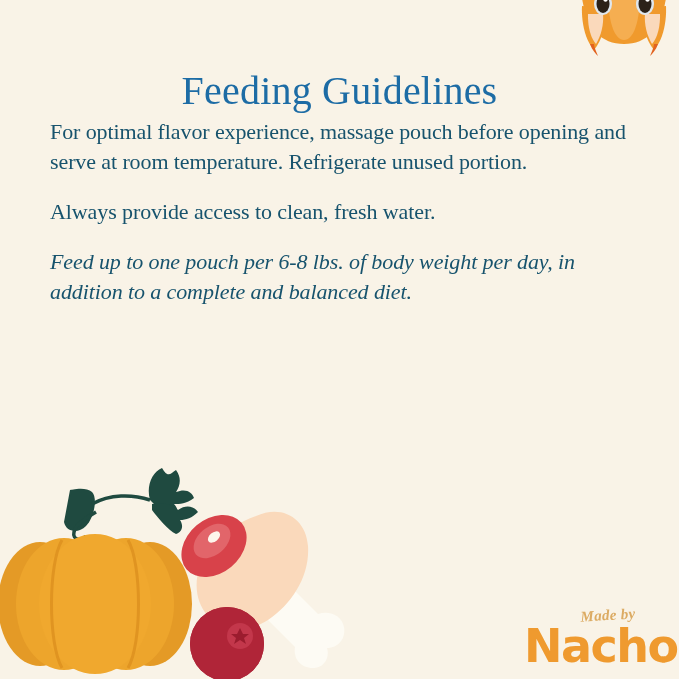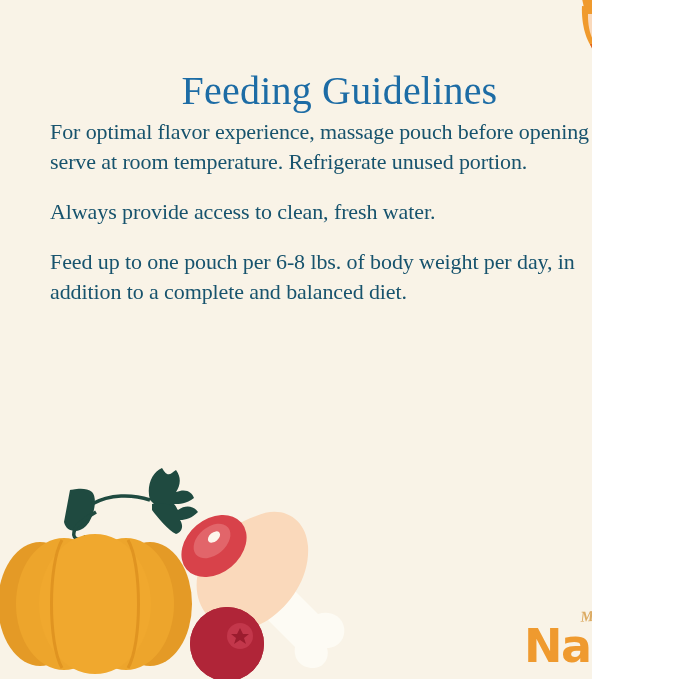--- a/index.html
+++ b/index.html
@@ -7,21 +7,21 @@
     margin: 0;
     padding: 0;
   }
   body {
     background: #ffffff;
     font-family: "Liberation Serif", serif;
   }
 
   #page {
     position: relative;
-    width: 592px;
+    width: 679px;
     height: 679px;
     overflow: hidden;
     background: #f9f3e7;
   }
 
   
   .cat-peek {
     position: absolute;
     top: 0px;
     left: 578px;
@@ -52,21 +52,21 @@
     width: 585px;
   }
   .body-para {
     font-family: "Liberation Serif", serif;
     font-size: 22px;
     line-height: 1.36;
     color: #17536d;
     margin: 0 0 20px 0;
     letter-spacing: -0.1px;
   }
-  .body-para:last-child { margin-bottom: 0; }
+  .body-para:last-child { margin-bottom: 0; font-style: italic; }
   .para-2 { margin-top: 4px; }
 
   
   .illustration {
     position: absolute;
     left: 0px;
     bottom: 0px;
     width: 360px;
     height: 215px;
   }

